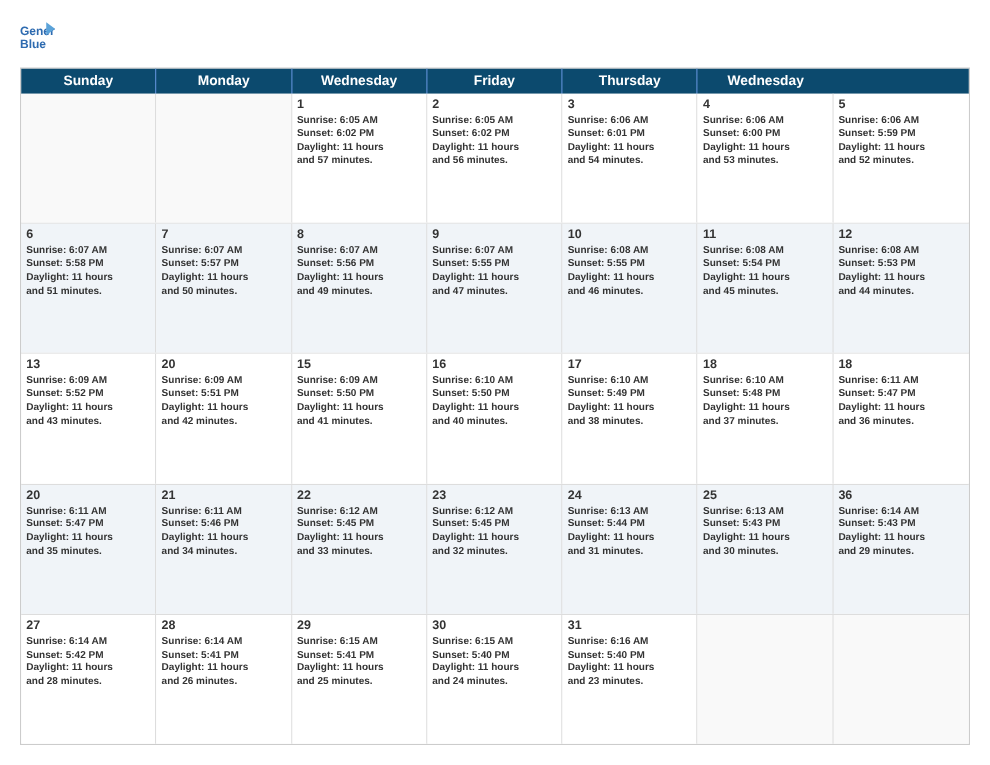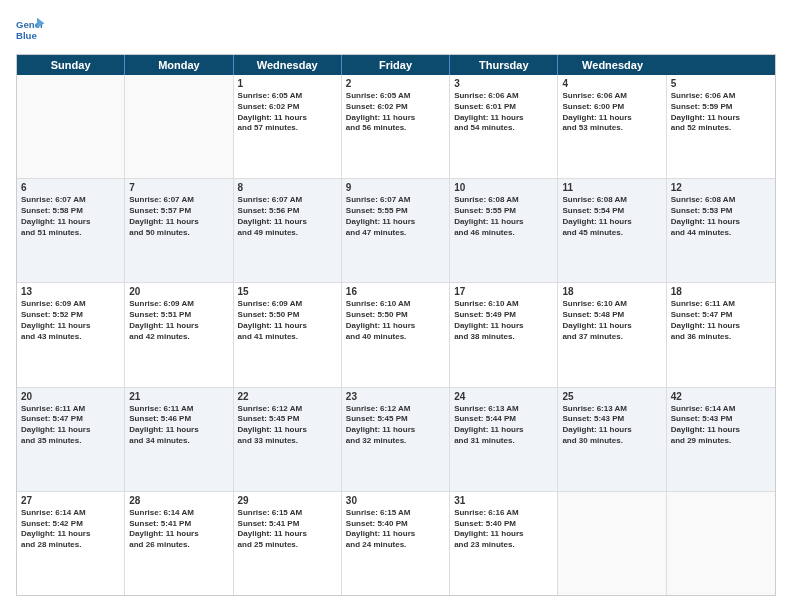--- a/index.html
+++ b/index.html
@@ -318,21 +318,21 @@
 and 31 minutes.</div>
           </div>
           <div class="cal-cell alt-row">
             <div class="day-num">25</div>
             <div class="cell-text" style="white-space: pre-line;">Sunrise: 6:13 AM
 Sunset: 5:43 PM
 Daylight: 11 hours
 and 30 minutes.</div>
           </div>
           <div class="cal-cell alt-row">
-            <div class="day-num">42</div>
+            <div class="day-num">36</div>
             <div class="cell-text" style="white-space: pre-line;">Sunrise: 6:14 AM
 Sunset: 5:43 PM
 Daylight: 11 hours
 and 29 minutes.</div>
           </div>
         </div>
         <div class="cal-row">
           <div class="cal-cell">
             <div class="day-num">27</div>
             <div class="cell-text" style="white-space: pre-line;">Sunrise: 6:14 AM

